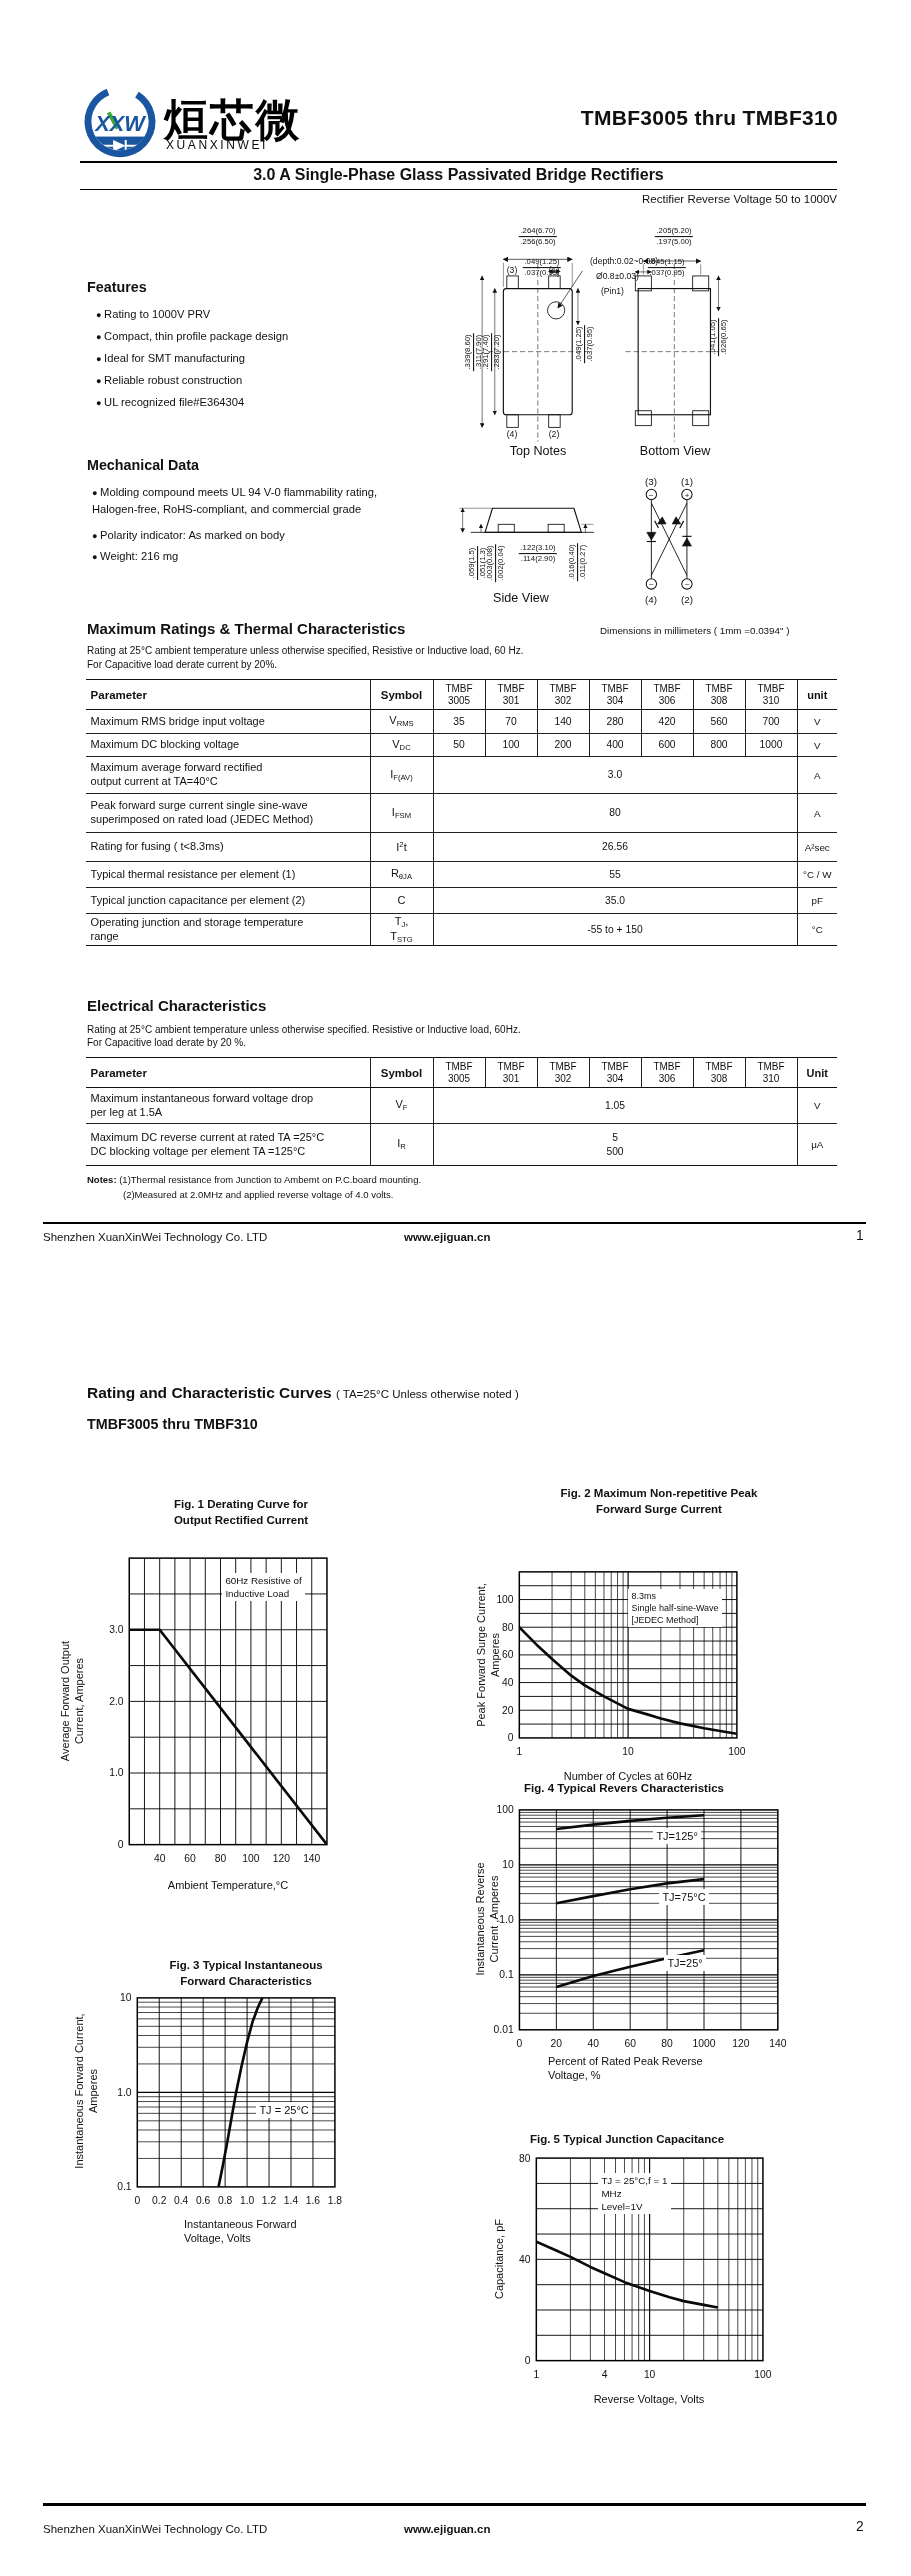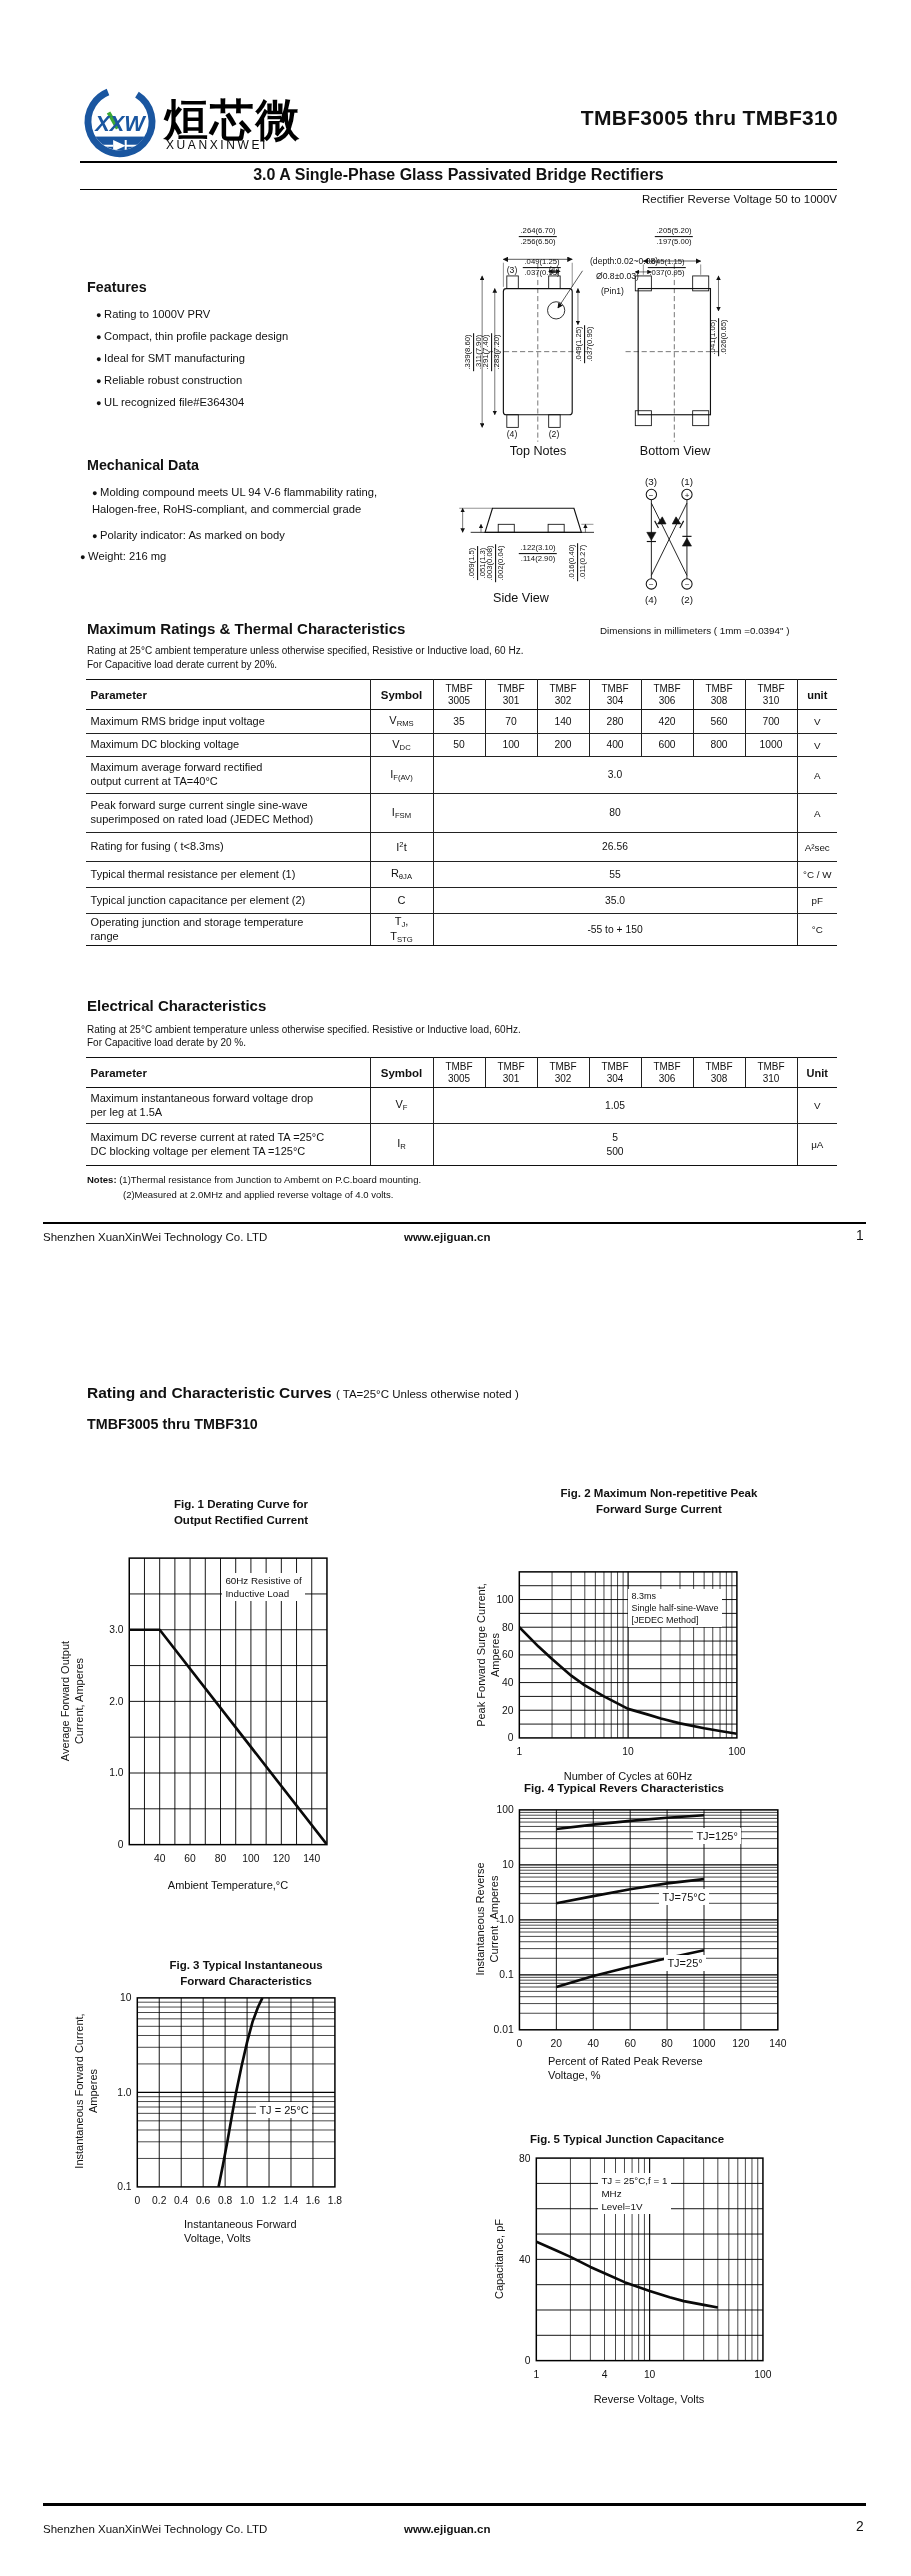--- a/index.html
+++ b/index.html
@@ -96,24 +96,24 @@
 <div class="doc-voltnote" style="top:193px">Rectifier Reverse Voltage 50 to 1000V</div>
 
 <div class="sec-head" style="left:87px;top:279px">Features</div>
 <div class="feat-item" style="left:96px;top:306px">Rating to 1000V PRV</div>
 <div class="feat-item" style="left:96px;top:328px">Compact, thin profile package design</div>
 <div class="feat-item" style="left:96px;top:350px">Ideal for SMT manufacturing</div>
 <div class="feat-item" style="left:96px;top:372px">Reliable robust construction</div>
 <div class="feat-item" style="left:96px;top:394px">UL recognized file#E364304</div>
 
 <div class="sec-head" style="left:87px;top:457px">Mechanical Data</div>
-<div class="feat-item" style="left:92px;top:484px">Molding compound meets UL 94 V-6 flammability rating,
+<div class="feat-item" style="left:92px;top:484px">Molding compound meets UL 94 V-0 flammability rating,
 Halogen-free, RoHS-compliant, and commercial grade</div>
 <div class="feat-item" style="left:92px;top:527px">Polarity indicator: As marked on body</div>
-<div class="feat-item" style="left:80px;top:548px">Weight: 216 mg</div>
+<div class="feat-item" style="left:92px;top:548px">Weight: 216 mg</div>
 
 <svg class="abs" style="left:459px;top:218px" width="379" height="413" viewBox="0 0 660 720">
   <defs>
     <marker id="arr" viewBox="0 0 10 10" refX="9" refY="5" markerWidth="8" markerHeight="8" orient="auto-start-reverse">
       <path d="M0,0 L10,5 L0,10 z" fill="#111"></path>
     </marker>
   </defs>
   <g stroke="#111" fill="none">
 
     <rect x="77" y="123" width="120" height="220" rx="5" stroke-width="2"></rect>
@@ -646,21 +646,21 @@
     </clipPath>
     <polyline points="136.3,45.2 200.6,37.6 264.9,31.2 329.1,25.7 393.4,21.3" fill="none" stroke="#0a0a0a" stroke-width="4.6" stroke-linejoin="round" clip-path="url(#clip-fig4)"></polyline>
     <polyline points="136.3,174.7 200.6,162.2 264.9,150.2 329.1,140.0 393.4,132.6" fill="none" stroke="#0a0a0a" stroke-width="4.6" stroke-linejoin="round" clip-path="url(#clip-fig4)"></polyline>
     <polyline points="136.3,320.5 200.6,301.4 264.9,285.3 329.1,270.4 393.4,256.4" fill="none" stroke="#0a0a0a" stroke-width="4.6" stroke-linejoin="round" clip-path="url(#clip-fig4)"></polyline>
   </svg>
 <div class="chart-title" style="left: 624px; top: 1781px;">Fig. 4 Typical Revers Characteristics</div>
 <div class="axis-label" style="left: 548px; top: 2054px;">Percent of Rated Peak Reverse
 Voltage, %</div>
 <div class="ylab" style="left: 487px; top: 1919px;">Instantaneous Reverse
 Current ,Amperes</div>
-<div class="anno" style="left: 653px; top: 1828px; font-size: 11px; text-align: left; margin-left: 40px;">TJ=125°</div>
+<div class="anno" style="left: 653px; top: 1828px; font-size: 11px; text-align: left;">TJ=125°</div>
 <div class="anno" style="left: 659px; top: 1889px; font-size: 11px; text-align: left;">TJ=75°C</div>
 <div class="anno" style="left: 664px; top: 1955px; font-size: 11px; text-align: left;">TJ=25°</div>
 <svg width="284" height="250" style="position: absolute; left: 495px; top: 2151px;" viewBox="0 0 495 435">
     <line x1="131.45342414363628" y1="12" x2="131.45342414363628" y2="365" stroke="#000" stroke-width="1.25"></line>
     <line x1="166.23144780713335" y1="12" x2="166.23144780713335" y2="365" stroke="#000" stroke-width="1.25"></line>
     <line x1="190.90684828727257" y1="12" x2="190.90684828727257" y2="365" stroke="#000" stroke-width="1.25"></line>
     <line x1="210.04657585636372" y1="12" x2="210.04657585636372" y2="365" stroke="#000" stroke-width="1.25"></line>
     <line x1="225.6848719507696" y1="12" x2="225.6848719507696" y2="365" stroke="#000" stroke-width="1.25"></line>
     <line x1="238.90686290281573" y1="12" x2="238.90686290281573" y2="365" stroke="#000" stroke-width="1.25"></line>
     <line x1="250.36027243090885" y1="12" x2="250.36027243090885" y2="365" stroke="#000" stroke-width="1.25"></line>

